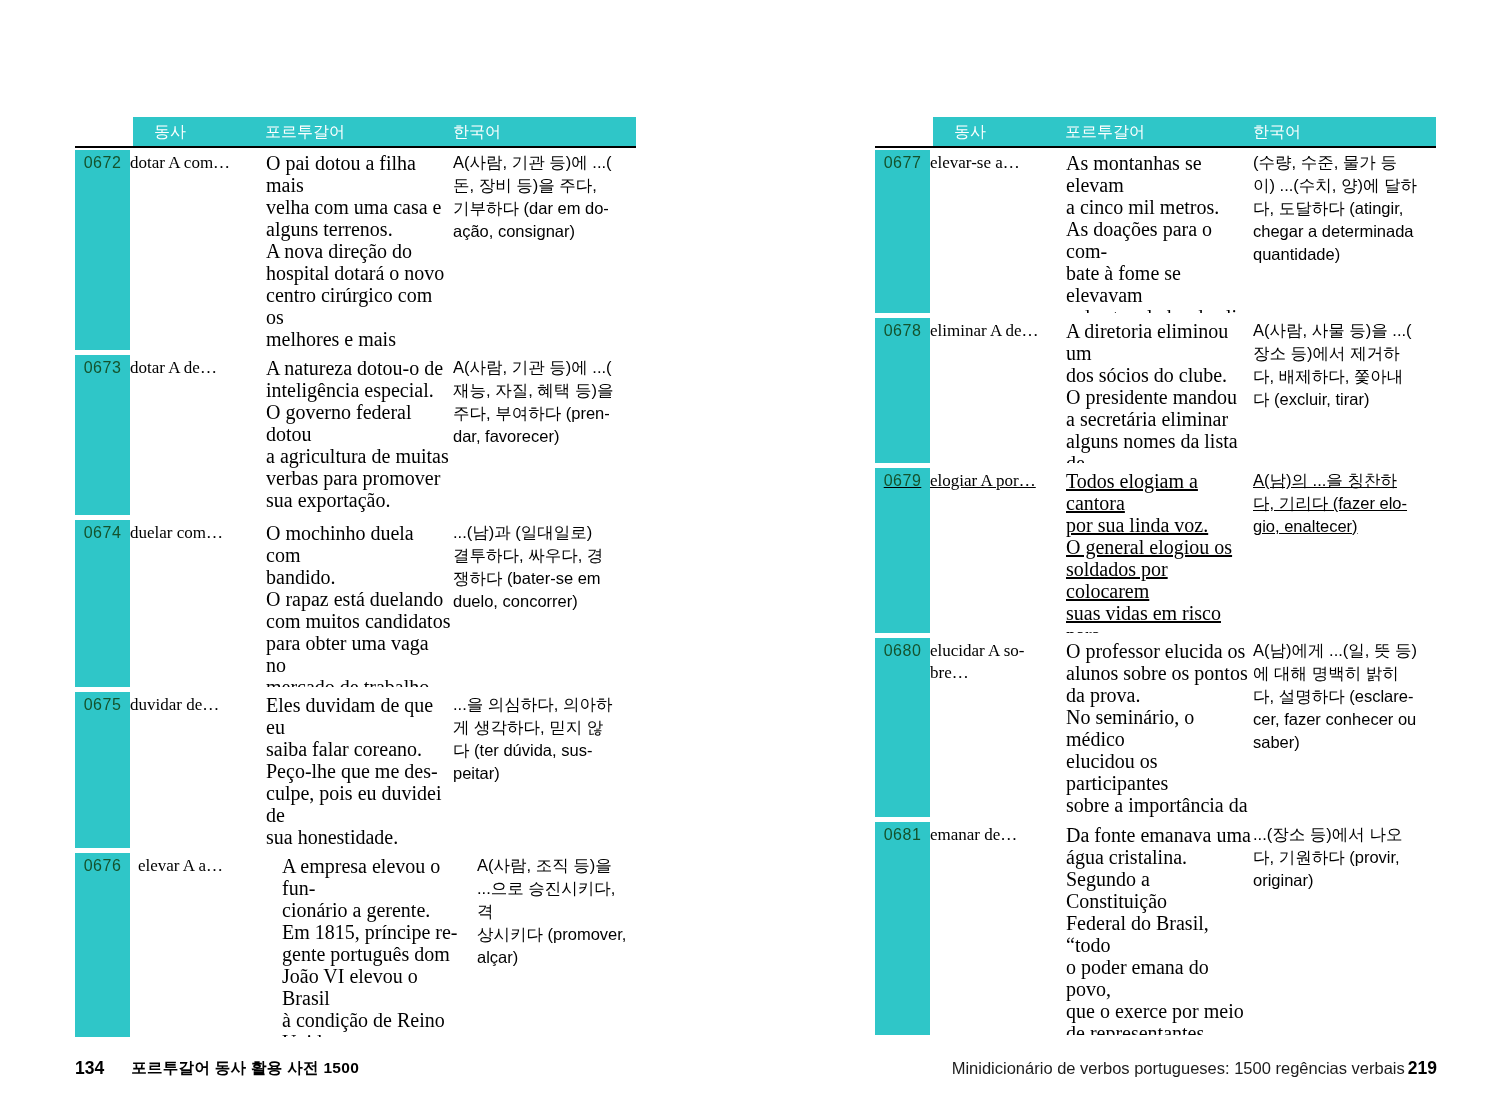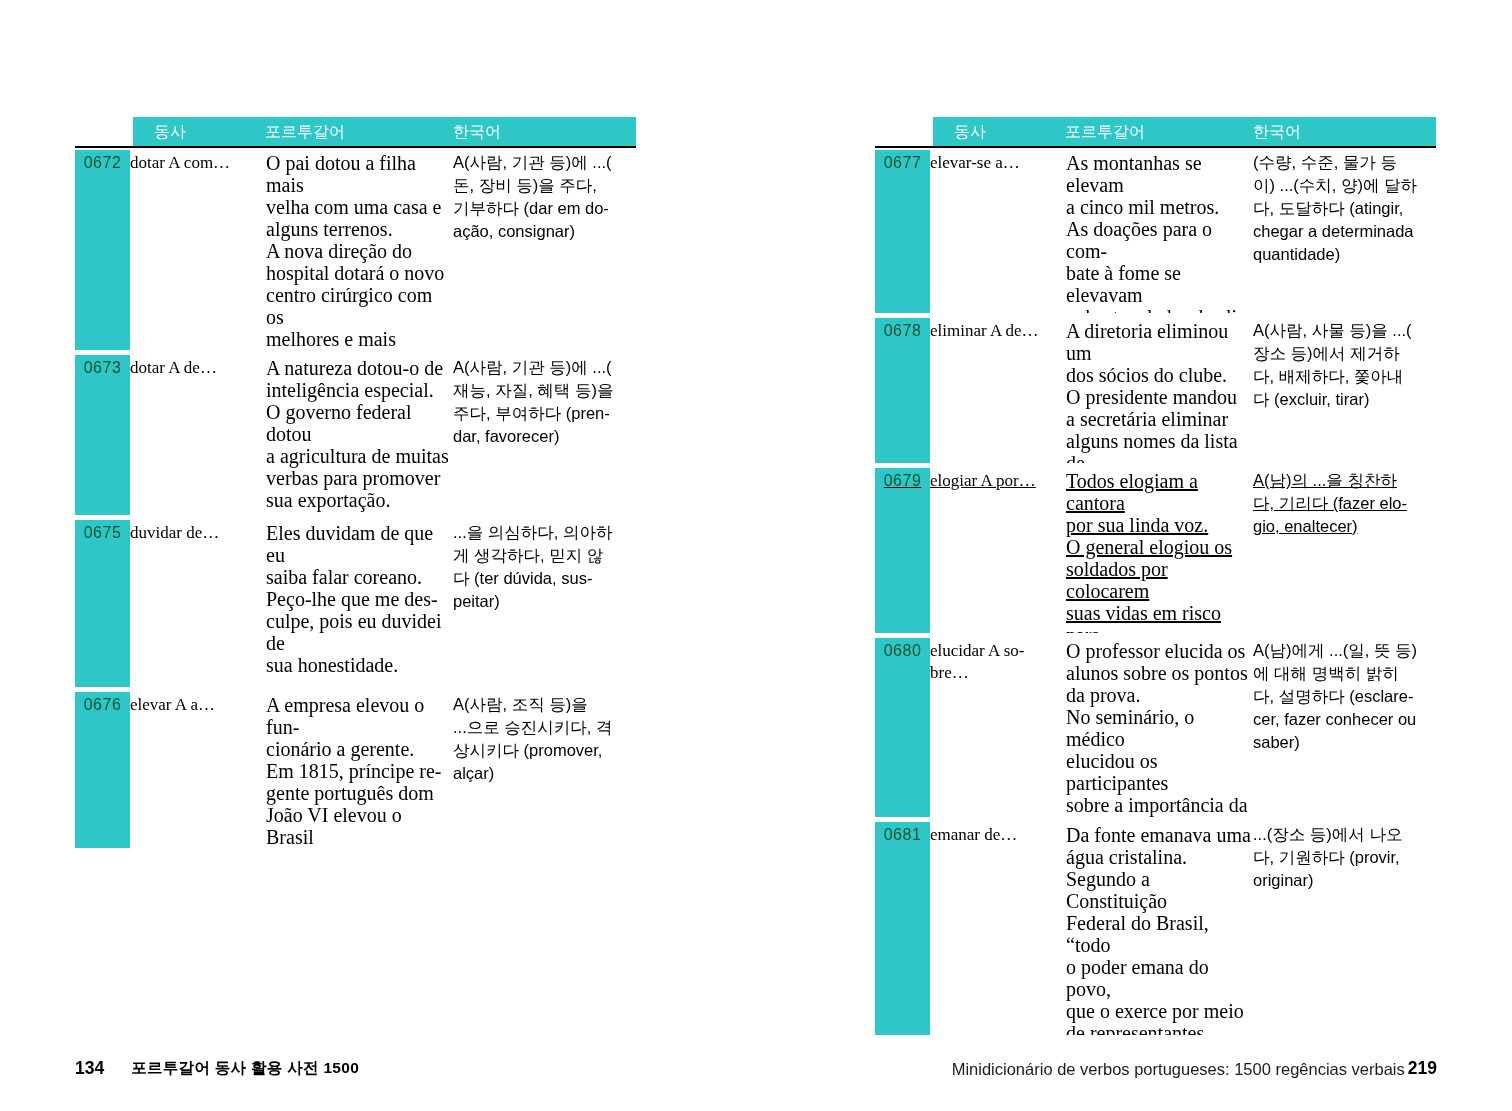--- a/index.html
+++ b/index.html
@@ -79,21 +79,21 @@
   #pageR .rows .entry-row:nth-child(2){height:145px;}
   #pageR .rows .entry-row:nth-child(3){height:165px;text-decoration:underline;}
   #pageR .rows .entry-row:nth-child(4){height:179px;}
   #pageR .rows .entry-row:nth-child(5){height:213px;}
 
   
   .footer{
     position:absolute;
     top:1058px;
     display:flex;
-    align-items:flex-end;
+    align-items:center;
   }
   .footer-left{left:75px;gap:27px;}
   .footer-right{right:75px;gap:3px;}
   .pnum{font-weight:bold;font-size:17.5px;}
   .ftitle-left{font-weight:bold;font-size:15.5px;letter-spacing:0.3px;}
   .ftitle-right{font-size:16.5px;color:#1c1c1c;}
 </style>
 </head>
 <body>
 
@@ -127,20 +127,34 @@
     <div class="cell-pt">A natureza dotou-o de
 inteligência especial.
 O governo federal dotou
 a agricultura de muitas
 verbas para promover
 sua exportação.</div>
     <div class="cell-ko">A(사람, 기관 등)에 ...(
 재능, 자질, 혜택 등)을
 주다, 부여하다 (pren-
 dar, favorecer)</div>
+  </div>
+      <div class="entry-row">
+    <div class="cell-num">0674</div>
+    <div class="cell-verb">duelar com…</div>
+    <div class="cell-pt">O mochinho duela com
+bandido.
+O rapaz está duelando
+com muitos candidatos
+para obter uma vaga no
+mercado de trabalho.</div>
+    <div class="cell-ko">...(남)과 (일대일로)
+결투하다, 싸우다, 경
+쟁하다 (bater-se em
+duelo, concorrer)</div>
   </div>
       <div class="entry-row">
     <div class="cell-num">0675</div>
     <div class="cell-verb">duvidar de…</div>
     <div class="cell-pt">Eles duvidam de que eu
 saiba falar coreano.
 Peço-lhe que me des-
 culpe, pois eu duvidei de
 sua honestidade.</div>
     <div class="cell-ko">...을 의심하다, 의아하

